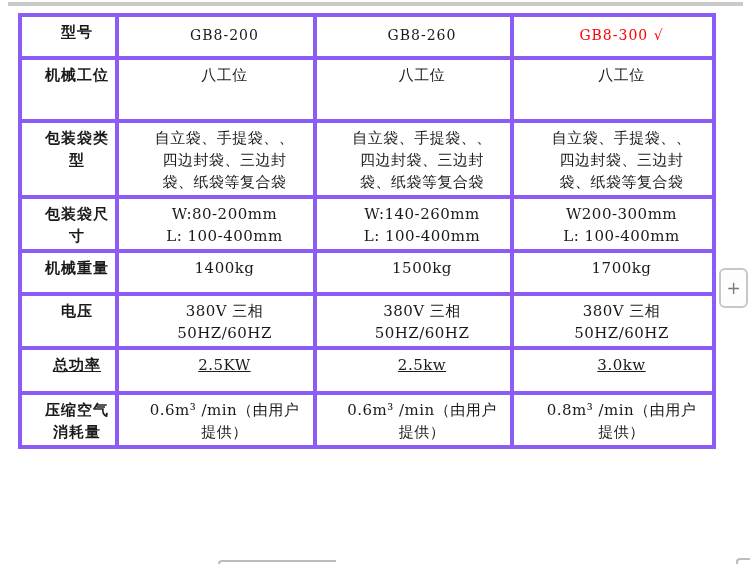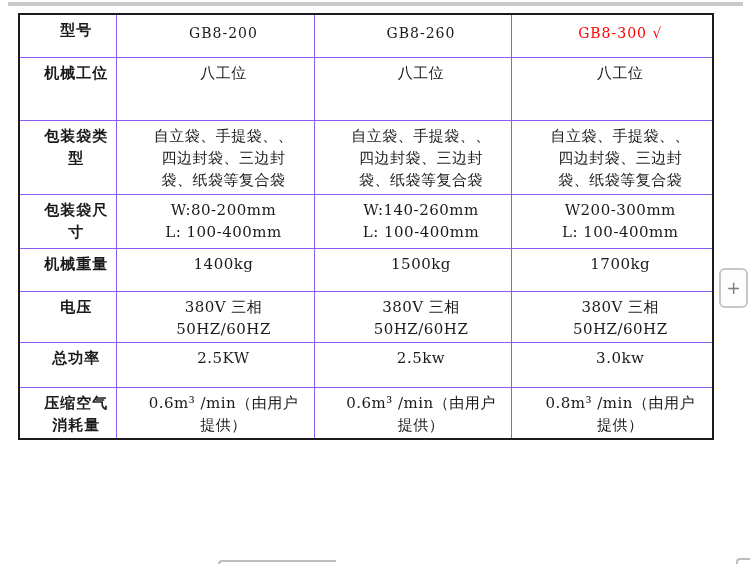--- a/index.html
+++ b/index.html
@@ -7,33 +7,33 @@
   .stage{position:relative;width:750px;height:564px;background:#ffffff;overflow:hidden;}
 
   
   .top-bar{position:absolute;left:8px;top:2px;width:735px;height:4px;background:#c9c9c9;}
 
   
   .table-wrap{position:absolute;left:18px;top:13px;}
   table.spec{border-collapse:collapse;table-layout:fixed;width:694px;
              border:2px solid #1c1c1c;}
   table.spec th, table.spec td{
-    border:1px solid #8b5cf6;
+    border:4px solid #8b5cf6;
     vertical-align:top;
     text-align:center;
     padding:4px 3px 2px 20px;
     white-space:pre-line;
     overflow:hidden;
     line-height:22px;
   }
   table.spec th{font-size:15px;font-weight:bold;letter-spacing:1px;}
   table.spec td{font-size:15px;letter-spacing:0.5px;}
   tr.r0{height:43px;} tr.r1{height:63px;} tr.r2{height:74px;}
   tr.r3{height:54px;margin-top:11px;} tr.r4{height:47px;} tr.r5{height:74px;}
-  tr.r6{height:43px;} tr.r7{height:51px;} tr.r8{height:45px;}
+  tr.r6{height:43px;} tr.r7{height:51px;} tr.r8{height:45px;text-decoration:underline;}
   tr.r9{height:45px;}
   tr.r0 td{font-size:14px;line-height:28px;letter-spacing:1px;}
   .highlight{color:var(--highlight,#ff0000);}
 
   
   .expand-btn{position:absolute;left:719px;top:268px;width:25px;height:36px;
     border:2px solid #c6c6c6;border-radius:6px;background:#fdfdfd;
     color:#7a7a7a;font-size:17px;font-family:"DejaVu Sans","Liberation Sans",sans-serif;
     display:flex;align-items:center;justify-content:center;cursor:pointer;}
 

